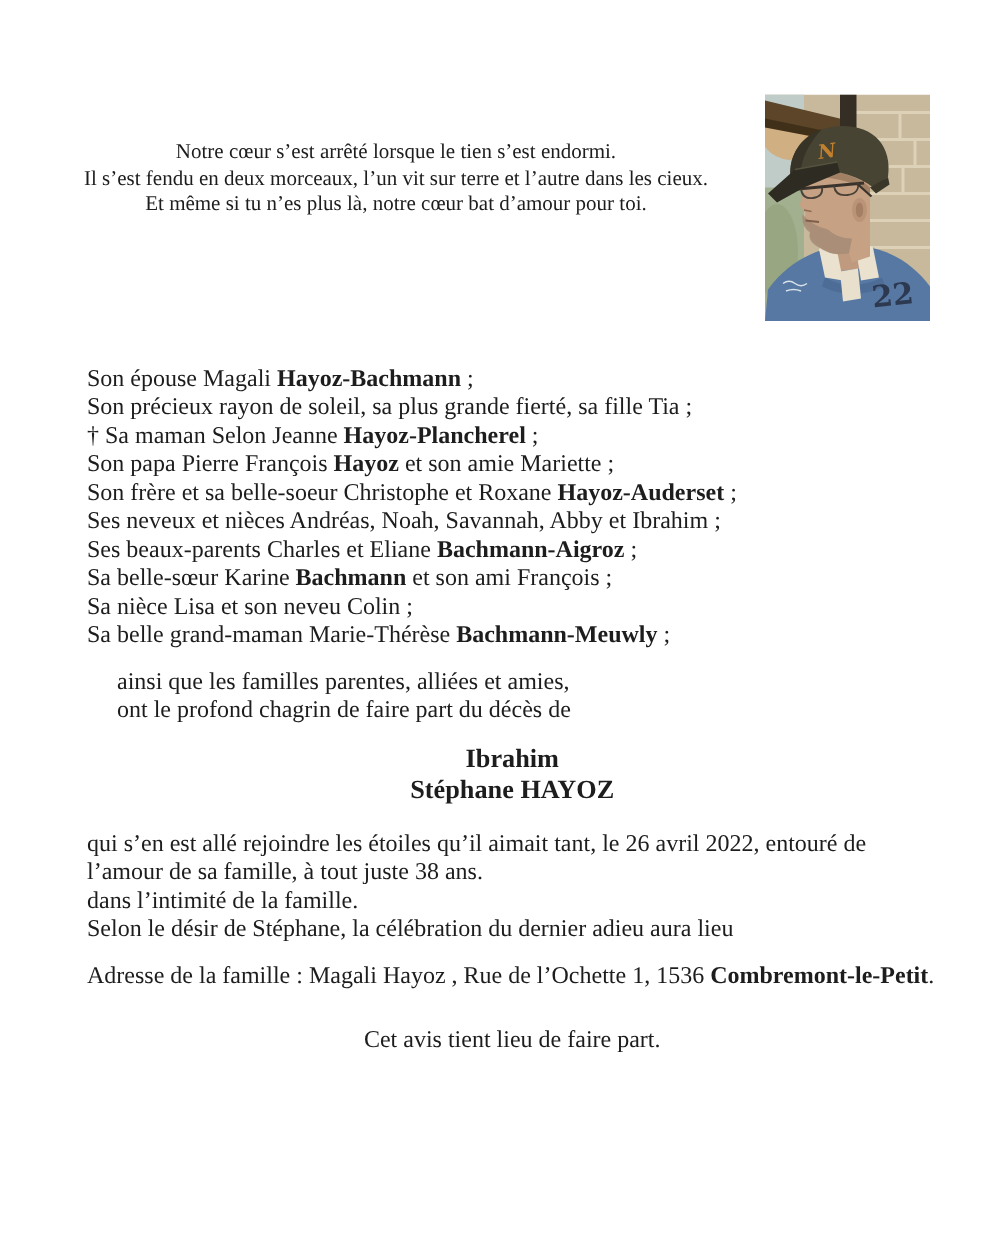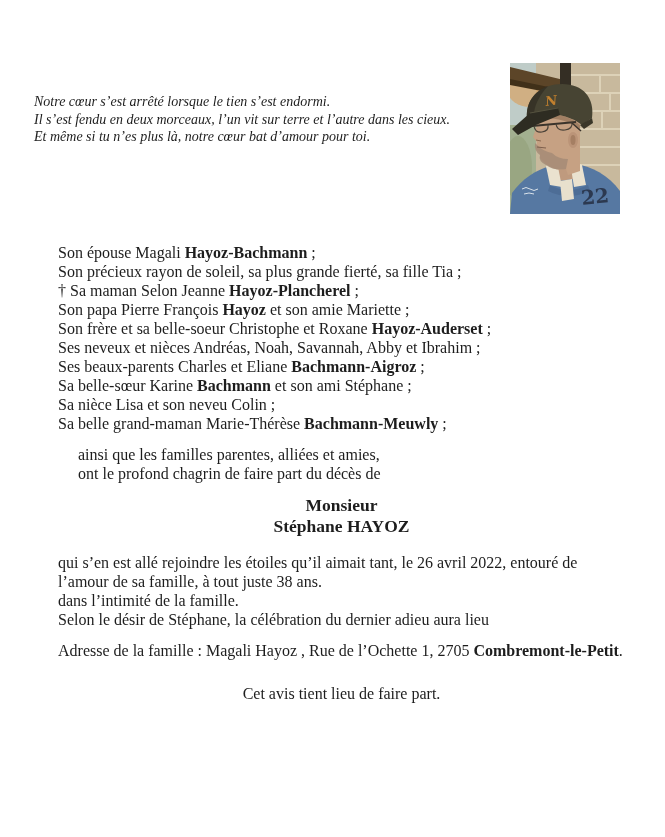--- a/index.html
+++ b/index.html
@@ -15,22 +15,21 @@
     color: #1d1d1d;
     font-family: "Liberation Serif", "DejaVu Serif", serif;
     overflow: hidden;
   }
   
   .epitaph {
     position: absolute;
     top: 93px;
     right: 171px;
     width: 460px;
-    text-align: left;
-    font-style: italic;
+    text-align: center;
     font-size: 14px;
     line-height: 17.5px;
     white-space: nowrap;
   }
   
   .photo {
     position: absolute;
     left: 510px;
     top: 63px;
     width: 110px;
@@ -183,39 +182,39 @@
   </div>
 
   <div class="family-list">
       <div><span>Son épouse Magali </span><span class="b">Hayoz-Bachmann</span><span> ;</span></div>
       <div><span>Son précieux rayon de soleil, sa plus grande fierté, sa fille Tia ;</span></div>
       <div><span>† Sa maman Selon Jeanne </span><span class="b">Hayoz-Plancherel</span><span> ;</span></div>
       <div><span>Son papa Pierre François </span><span class="b">Hayoz</span><span> et son amie Mariette ;</span></div>
       <div><span>Son frère et sa belle-soeur Christophe et Roxane </span><span class="b">Hayoz-Auderset</span><span> ;</span></div>
       <div><span>Ses neveux et nièces Andréas, Noah, Savannah, Abby et Ibrahim ;</span></div>
       <div><span>Ses beaux-parents Charles et Eliane </span><span class="b">Bachmann-Aigroz</span><span> ;</span></div>
-      <div><span>Sa belle-sœur Karine </span><span class="b">Bachmann</span><span> et son ami Stéphane ;</span></div>
+      <div><span>Sa belle-sœur Karine </span><span class="b">Bachmann</span><span> et son ami François ;</span></div>
       <div><span>Sa nièce Lisa et son neveu Colin ;</span></div>
       <div><span>Sa belle grand-maman Marie-Thérèse </span><span class="b">Bachmann-Meuwly</span><span> ;</span></div>
     </div>
 
   <div class="intro">
       <div>ainsi que les familles parentes, alliées et amies,</div>
       <div>ont le profond chagrin de faire part du décès de</div>
     </div>
 
   <div class="title-block">
-    <div>Monsieur</div>
+    <div>Ibrahim</div>
     <div>Stéphane HAYOZ</div>
   </div>
 
   <div class="announcement">
       <div>qui s’en est allé rejoindre les étoiles qu’il aimait tant, le 26 avril 2022, entouré de</div>
       <div>l’amour de sa famille, à tout juste 38 ans.</div>
       <div>dans l’intimité de la famille.</div>
       <div>Selon le désir de Stéphane, la célébration du dernier adieu aura lieu</div>
     </div>
 
-  <div class="address"><span>Adresse de la famille : Magali Hayoz , Rue de l’Ochette 1, 2705 </span><span class="b">Combremont-le-Petit</span><span>.</span></div>
+  <div class="address"><span>Adresse de la famille : Magali Hayoz , Rue de l’Ochette 1, 1536 </span><span class="b">Combremont-le-Petit</span><span>.</span></div>
 
   <div class="closing">Cet avis tient lieu de faire part.</div>
 
 </div>
 
 </body></html>

